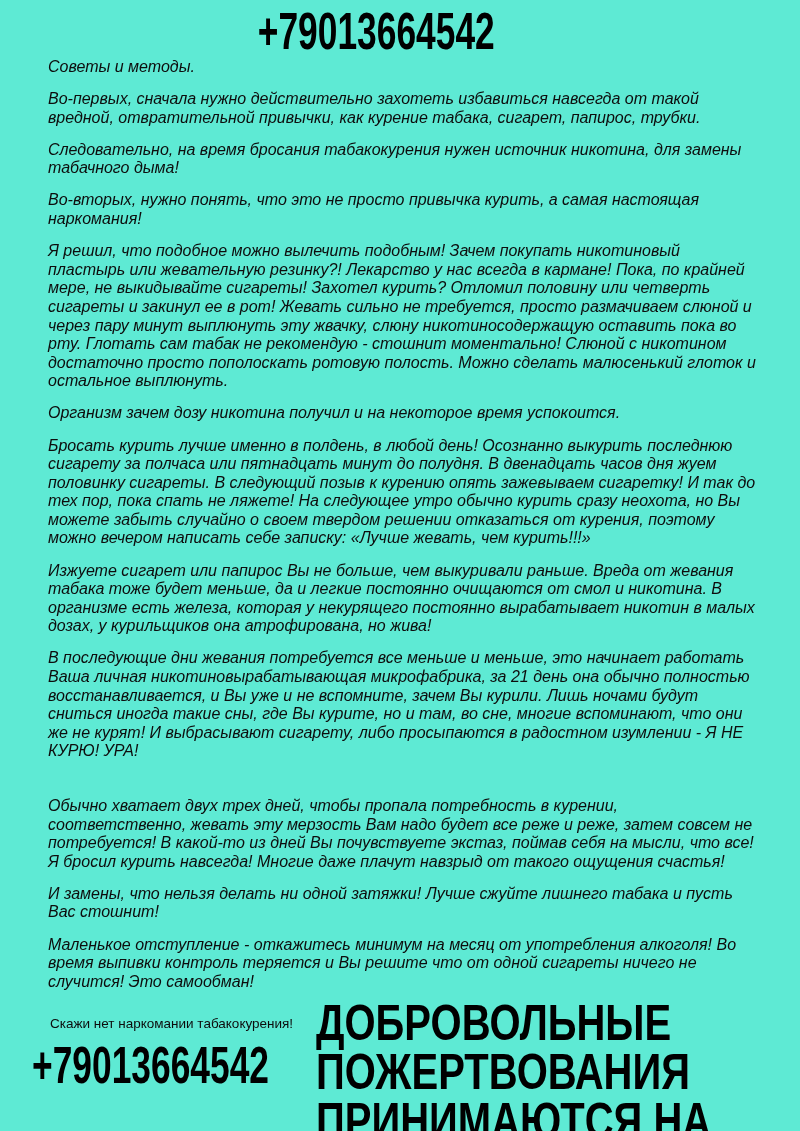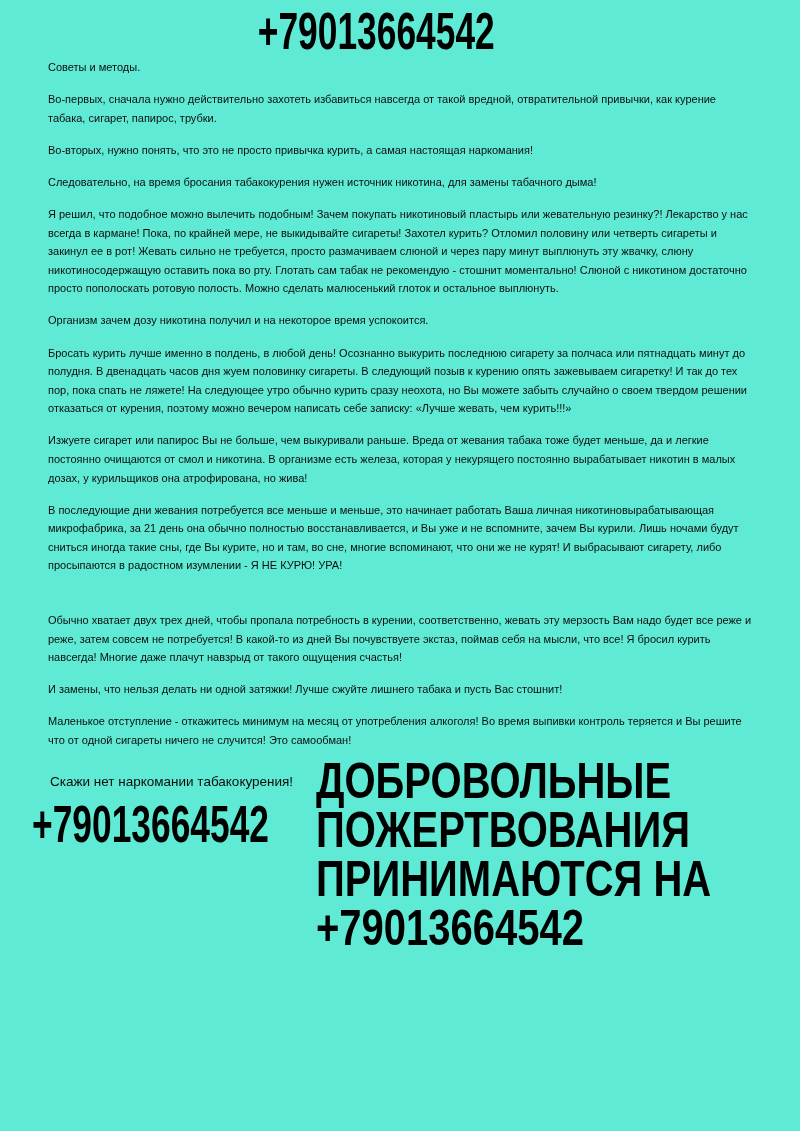--- a/index.html
+++ b/index.html
@@ -23,22 +23,23 @@
     font-weight: 700;
     line-height: 50px;
     color: #000000;
     white-space: nowrap;
     transform: translateX(-24px) scaleX(0.68);
     transform-origin: center top;
     letter-spacing: 0px;
   }
   .content {
     padding: 2px 44px 0 48px;
-    font-size: 11px;
+    font-size: 16px;
     line-height: 18.6px;
+    font-style: italic;
   }
   .content p {
     margin: 0 0 13.5px 0;
   }
   .doc-title {
     margin: 0 0 13.5px 0;
   }
   .extra-gap {
     margin-top: 36px !important;
   }
@@ -89,22 +90,22 @@
 </head>
 <body>
 
 <div class="page">
 
   <div class="top-phone">+79013664542</div>
 
   <div class="content">
     <p class="doc-title">Советы и методы.</p>
     <p>Во-первых, сначала нужно действительно захотеть избавиться навсегда от такой вредной, отвратительной привычки, как курение табака, сигарет, папирос, трубки.</p>
+    <p>Следовательно, на время бросания табакокурения нужен источник никотина, для замены табачного дыма!</p>
     <p>Во-вторых, нужно понять, что это не просто привычка курить, а самая настоящая наркомания!</p>
-    <p>Следовательно, на время бросания табакокурения нужен источник никотина, для замены табачного дыма!</p>
     <p>Я решил, что подобное можно вылечить подобным! Зачем покупать никотиновый пластырь или жевательную резинку?! Лекарство у нас всегда в кармане! Пока, по крайней мере, не выкидывайте сигареты! Захотел курить? Отломил половину или четверть сигареты и закинул ее в рот! Жевать сильно не требуется, просто размачиваем слюной и через пару минут выплюнуть эту жвачку, слюну никотиносодержащую оставить пока во рту. Глотать сам табак не рекомендую - стошнит моментально! Слюной с никотином достаточно просто пополоскать ротовую полость. Можно сделать малюсенький глоток и остальное выплюнуть.</p>
     <p>Организм зачем дозу никотина получил и на некоторое время успокоится.</p>
     <p>Бросать курить лучше именно в полдень, в любой день! Осознанно выкурить последнюю сигарету за полчаса или пятнадцать минут до полудня. В двенадцать часов дня жуем половинку сигареты. В следующий позыв к курению опять зажевываем сигаретку! И так до тех пор, пока спать не ляжете! На следующее утро обычно курить сразу неохота, но Вы можете забыть случайно о своем твердом решении отказаться от курения, поэтому можно вечером написать себе записку: «Лучше жевать, чем курить!!!»</p>
     <p>Изжуете сигарет или папирос Вы не больше, чем выкуривали раньше. Вреда от жевания табака тоже будет меньше, да и легкие постоянно очищаются от смол и никотина. В организме есть железа, которая у некурящего постоянно вырабатывает никотин в малых дозах, у курильщиков она атрофирована, но жива!</p>
     <p>В последующие дни жевания потребуется все меньше и меньше, это начинает работать Ваша личная никотиновырабатывающая микрофабрика, за 21 день она обычно полностью восстанавливается, и Вы уже и не вспомните, зачем Вы курили. Лишь ночами будут сниться иногда такие сны, где Вы курите, но и там, во сне, многие вспоминают, что они же не курят! И выбрасывают сигарету, либо просыпаются в радостном изумлении - Я НЕ КУРЮ! УРА!</p>
     <p class="extra-gap">Обычно хватает двух трех дней, чтобы пропала потребность в курении, соответственно, жевать эту мерзость Вам надо будет все реже и реже, затем совсем не потребуется! В какой-то из дней Вы почувствуете экстаз, поймав себя на мысли, что все! Я бросил курить навсегда! Многие даже плачут навзрыд от такого ощущения счастья!</p>
     <p>И замены, что нельзя делать ни одной затяжки! Лучше сжуйте лишнего табака и пусть Вас стошнит!</p>
     <p>Маленькое отступление - откажитесь минимум на месяц от употребления алкоголя! Во время выпивки контроль теряется и Вы решите что от одной сигареты ничего не случится! Это самообман!</p>
   </div>
 

